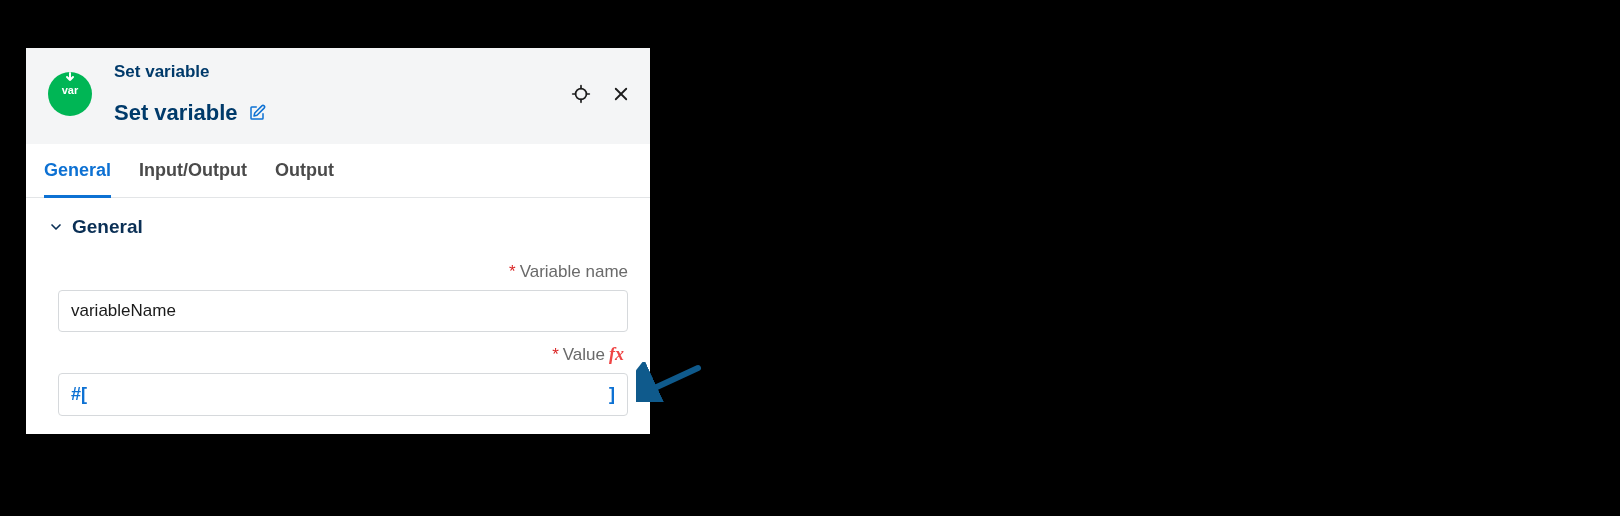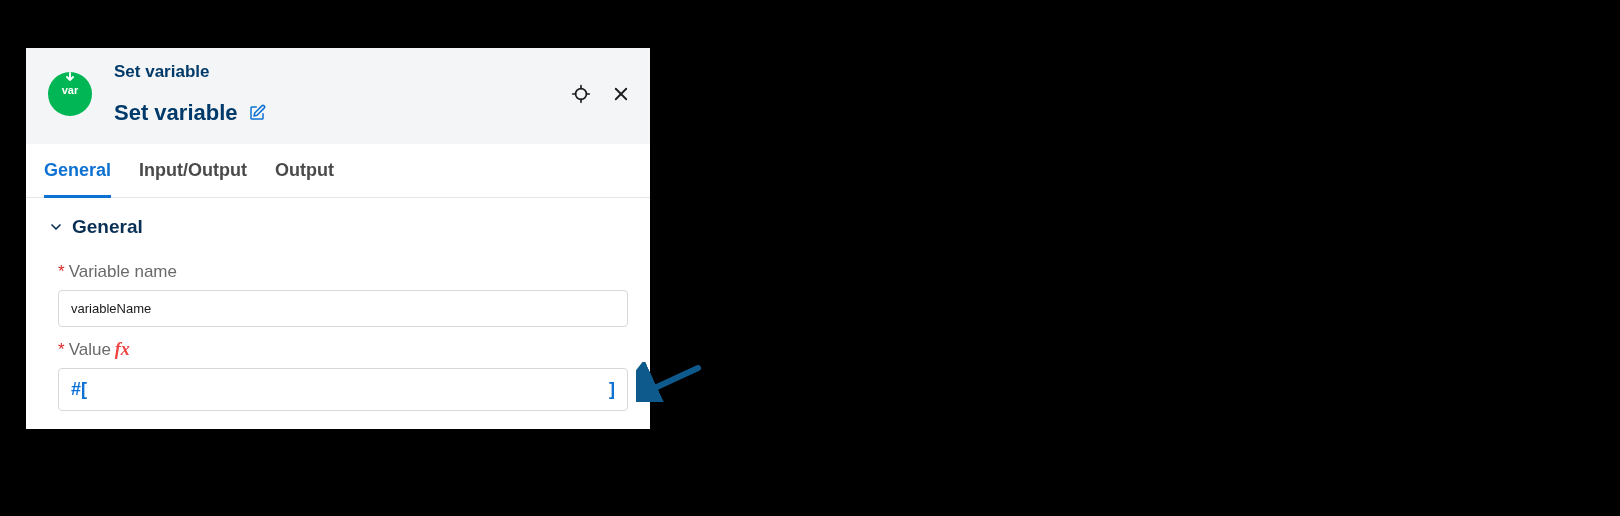--- a/index.html
+++ b/index.html
@@ -60,31 +60,31 @@
     border-bottom: 3px solid transparent;
     margin-bottom: -1px;
   }
   .tab.active { color: #0d71d3; border-bottom-color: #0d71d3; }
 
   .panel-body { padding: 18px 22px 18px 22px; background: #fff; }
   .section-head { display: flex; align-items: center; gap: 8px; color: #0a2f55; font-weight: 700; font-size: 19px; cursor: pointer; }
   .section-head .chev { display: inline-flex; }
   .form { padding: 12px 0 0 10px; }
   .field { margin-top: 12px; }
-  .field-label-row { display: flex; align-items: baseline; justify-content: flex-start; }
+  .field-label-row { display: flex; align-items: baseline; justify-content: flex-end; }
   .field-label { color: #6a6a6a; font-size: 17px; }
   .req { color: #da2626; margin-right: 4px; font-size: 17px; }
   .fx-btn { color: #ef4444; font-style: italic; font-family: Georgia, 'Times New Roman', serif; font-size: 18px; font-weight: 700; cursor: pointer; padding: 0 4px; }
   .text-input {
     width: 100%;
     margin-top: 8px;
     border: 1px solid #d6d9dc;
     border-radius: 4px;
     padding: 10px 12px;
-    font-size: 13px;
+    font-size: 17px;
     font-family: inherit;
     color: #1a1a1a;
     outline: none;
   }
   .expr-input {
     width: 100%;
     margin-top: 8px;
     border: 1px solid #d6d9dc;
     border-radius: 4px;
     padding: 10px 12px;

